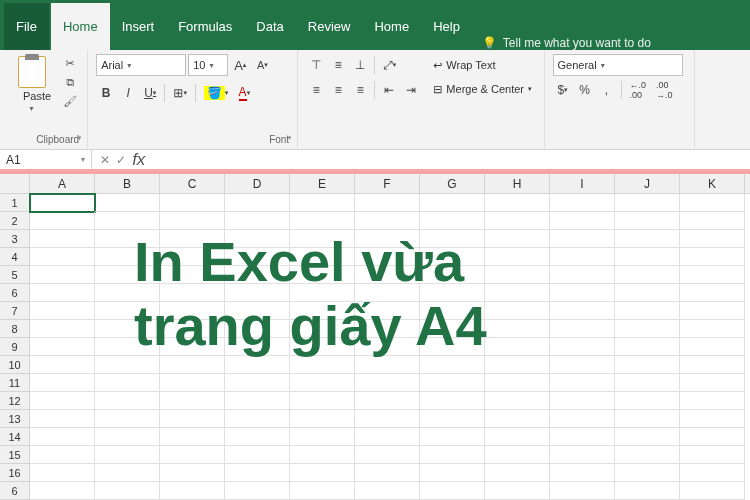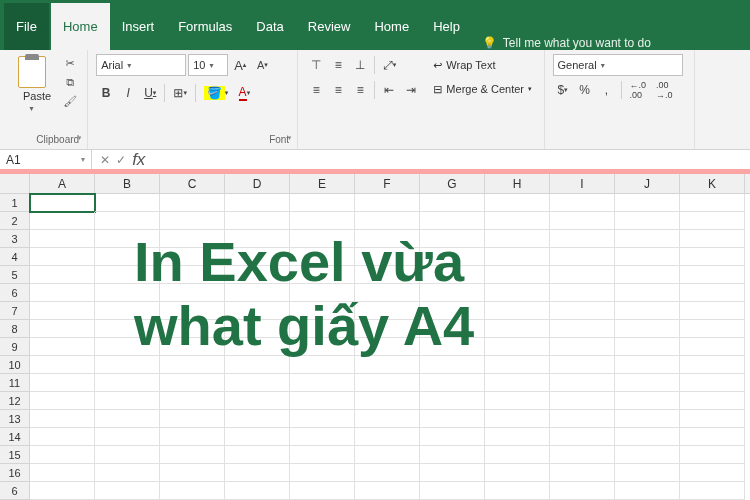--- a/index.html
+++ b/index.html
@@ -475,14 +475,14 @@
           <div class="cell"></div>
           <div class="cell"></div>
           <div class="cell"></div>
         </div>
       </div>
   </div>
 </div>
 
 <div class="overlay">
   <div>In Excel vừa</div>
-  <div>what giấy A4</div>
+  <div>trang giấy A4</div>
 </div>
 
 </body></html>

